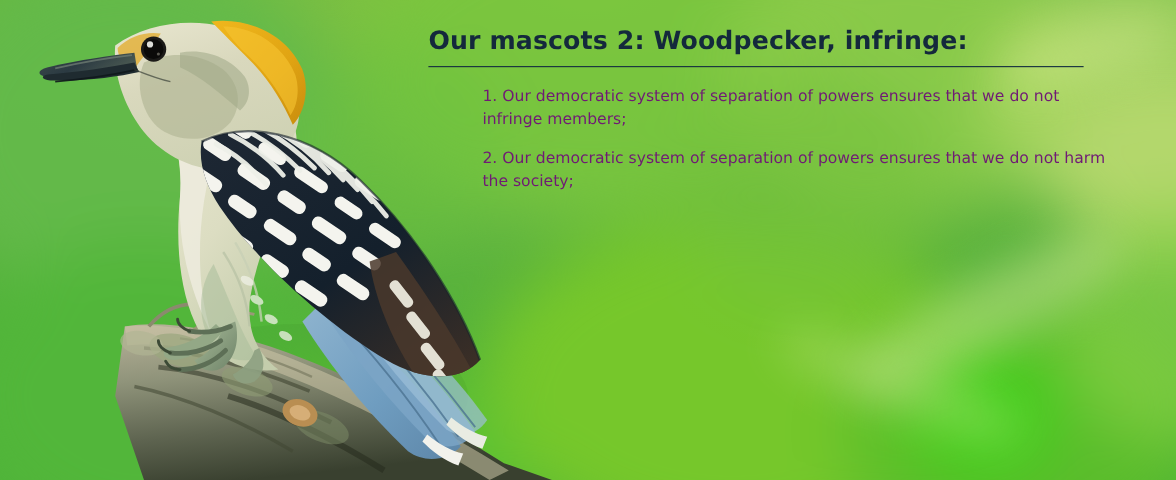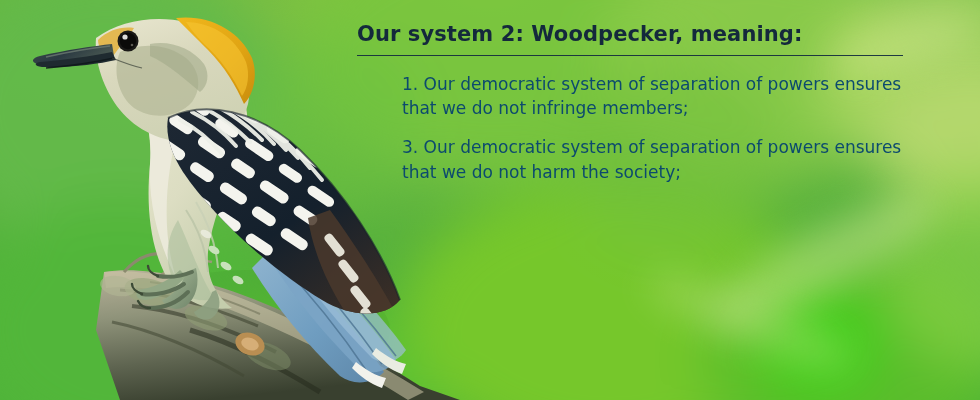--- a/index.html
+++ b/index.html
@@ -50,21 +50,21 @@
   .title {
     font-size:21px; font-weight:bold; letter-spacing:.1px;
     color:#14293c; line-height:1.2; white-space:nowrap;
   }
   .rule {
     margin-top:8px; width:546px; height:1px;
     background:#16303f; opacity:.95;
   }
   .items { margin-top:16px; padding-left:45px; }
   .item {
-    font-size:17px; line-height:1.42; color:#0c4a6e;
+    font-size:13px; line-height:1.42; color:#701a75;
     margin-bottom:15px; max-width:520px;
   }
   .item:last-child { margin-bottom:0; }
 
   
   .bird-layer { position:absolute; left:0; top:0; width:460px; height:400px; }
 </style>
 </head>
 <body>
 
@@ -352,21 +352,21 @@
           <ellipse cx="214" cy="250" rx="6" ry="3.4" transform="rotate(30 214 250)"></ellipse>
           <ellipse cx="226" cy="266" rx="6" ry="3.4" transform="rotate(30 226 266)"></ellipse>
           <ellipse cx="206" cy="234" rx="6" ry="3.4" transform="rotate(30 206 234)"></ellipse>
           <ellipse cx="238" cy="280" rx="6" ry="3.4" transform="rotate(30 238 280)"></ellipse>
         </g>
       </g>
     </svg>
   </div>
 
   <div class="text-panel">
-    <div class="title">Our system 2: Woodpecker, meaning:</div>
+    <div class="title">Our mascots 2: Woodpecker, infringe:</div>
     <div class="rule"></div>
     <div class="items">
       <p class="item">1. Our democratic system of separation of powers ensures that we do not infringe members;</p>
-      <p class="item">3. Our democratic system of separation of powers ensures that we do not harm the society;</p>
+      <p class="item">2. Our democratic system of separation of powers ensures that we do not harm the society;</p>
     </div>
   </div>
 
 </div>
 
 </body></html>

